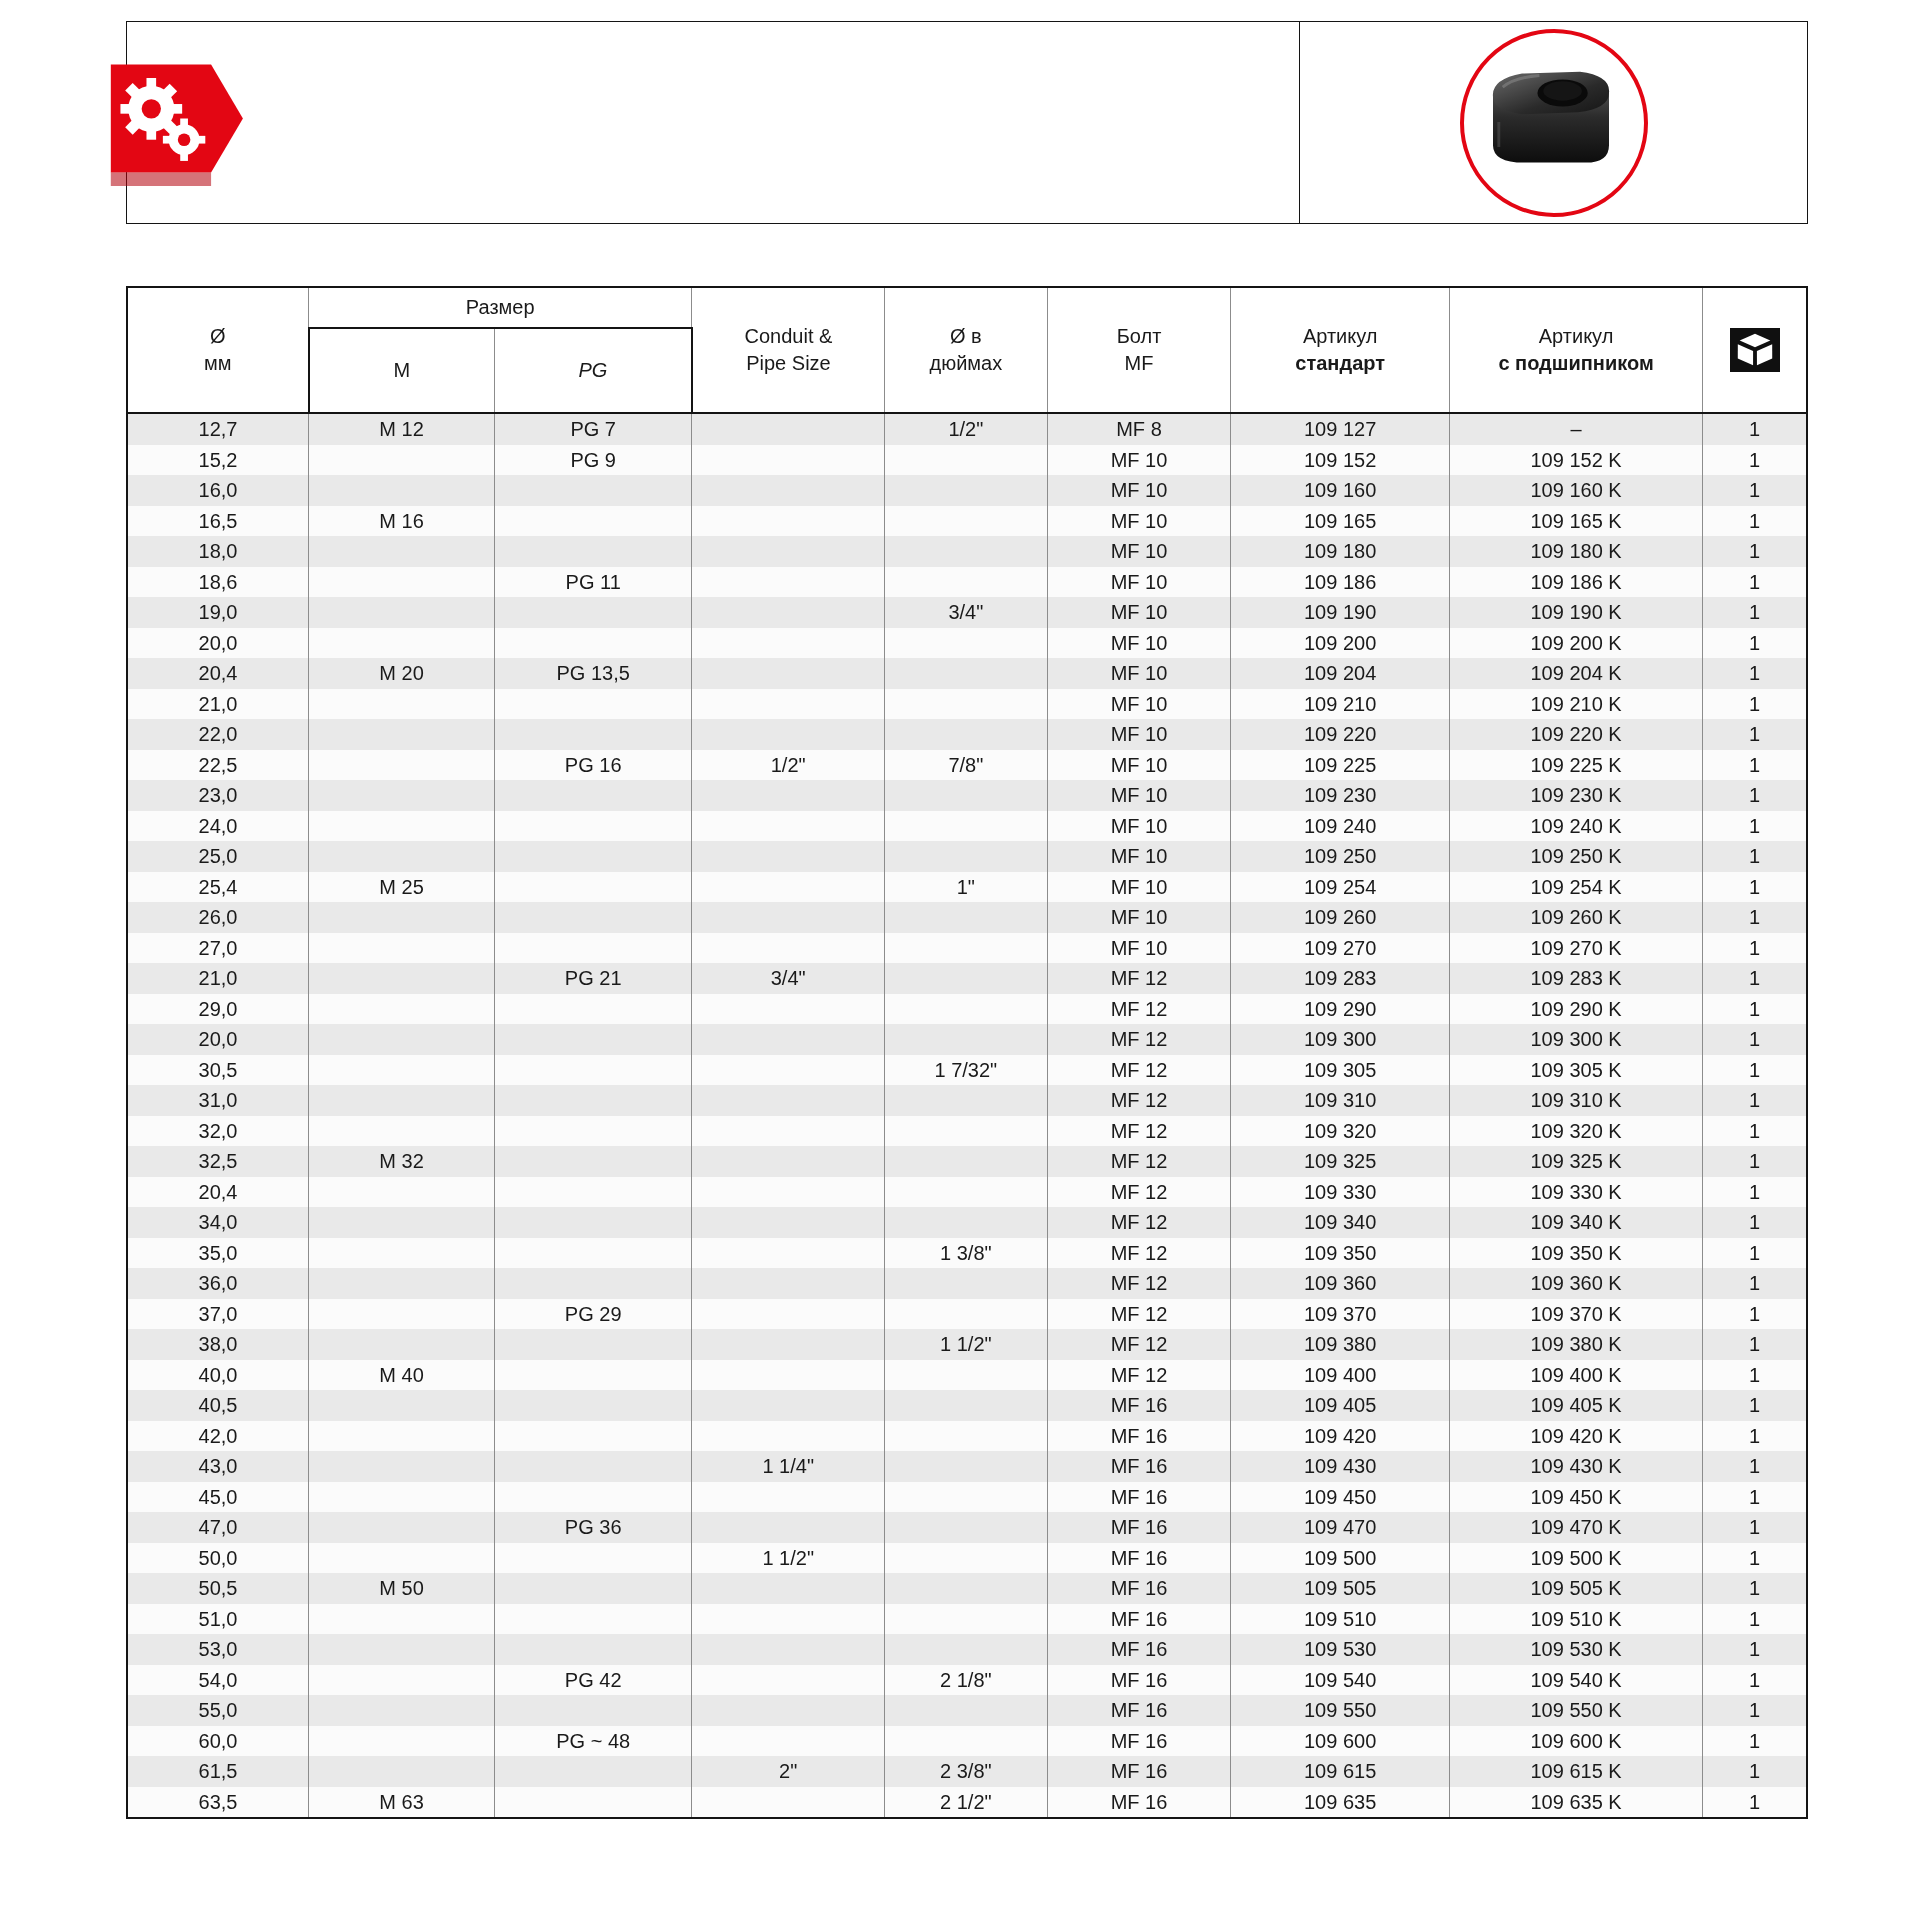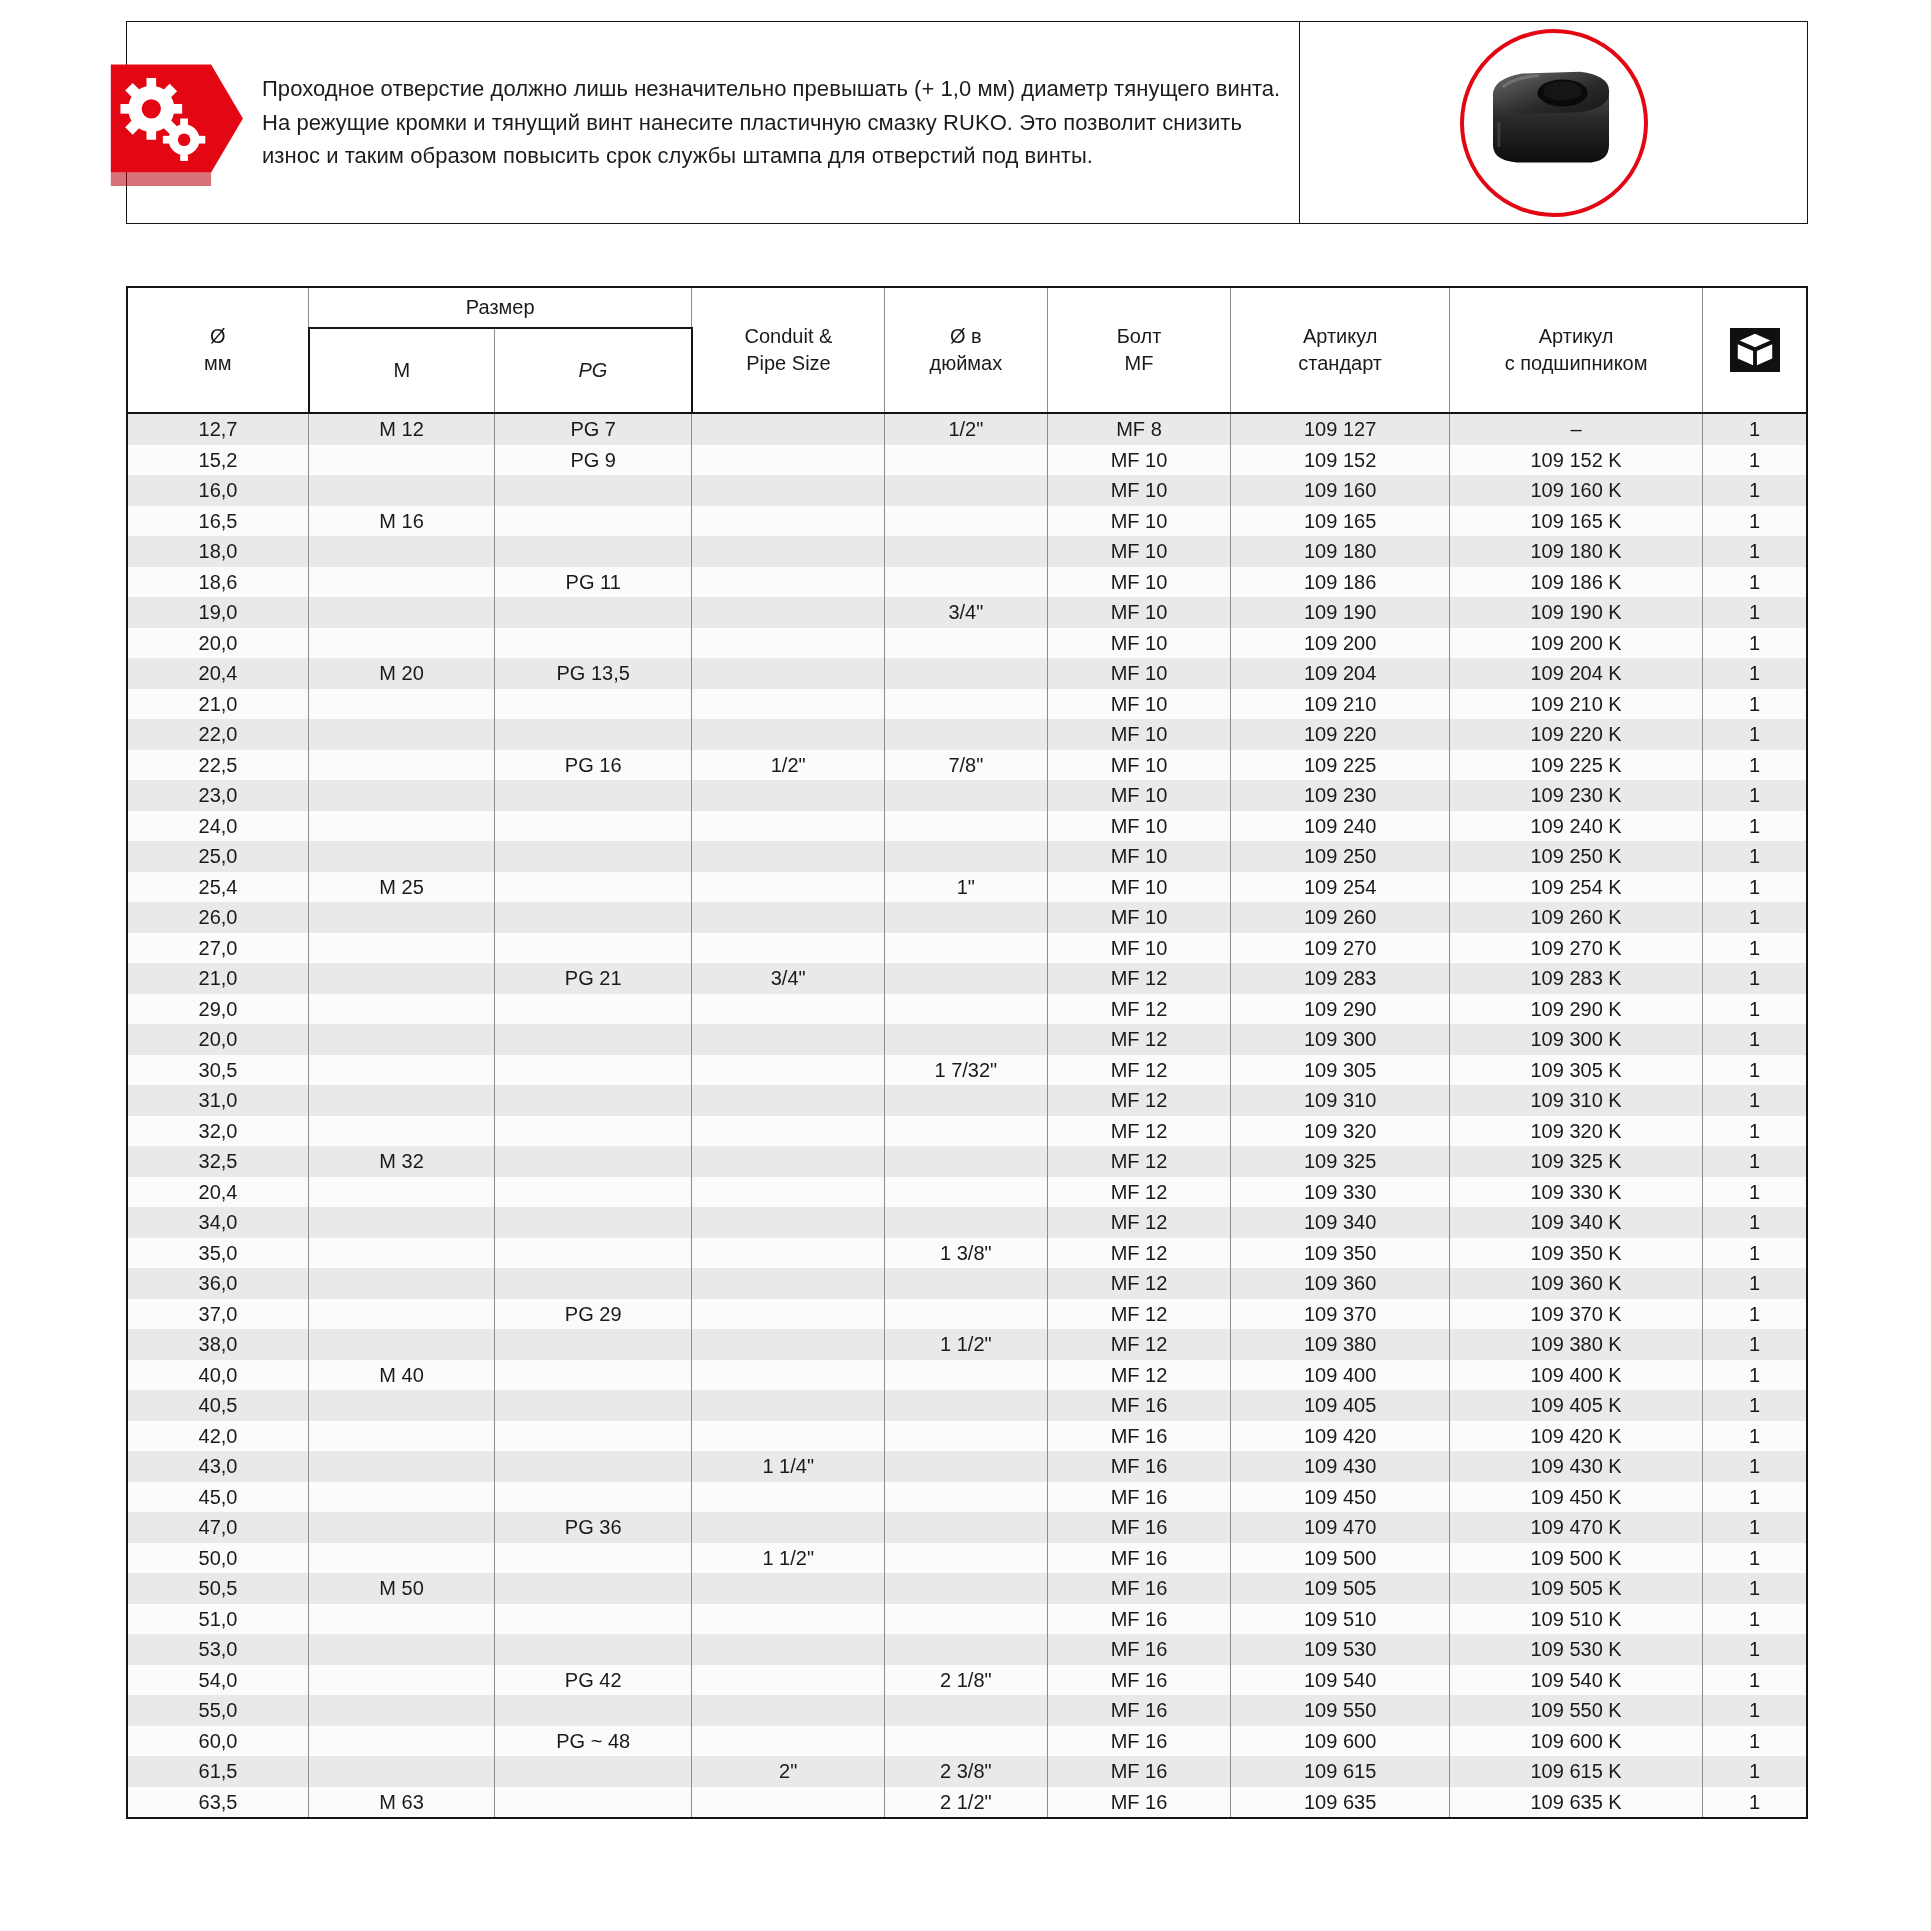--- a/index.html
+++ b/index.html
@@ -100,21 +100,21 @@
     border-top: 2.4px solid #141414;
     border-bottom: 2.4px solid #141414;
     height: 83px;
     font-size: 20px;
     line-height: 1.35;
   }
   thead th:first-child { border-left: 2.4px solid #141414; }
   thead th:last-child  { border-right: 2.4px solid #141414; font-style: italic; }
   .hdr-sub { display: block; }
   .hdr-top { display: block; }
-  .hdr-bold { font-weight: normal; }
+  .hdr-bold { font-weight: bold; }
 
   .size-group-head {
     border-bottom: 1.4px solid #8c8c8c !important;
     height: 39px;
     border-radius: 18px;
   }
   tbody td {
     height: 30.5px;
     line-height: 30.5px;
     font-size: 20px;
@@ -173,21 +173,20 @@
               <rect x="80" y="70" width="8" height="9"></rect>
               <rect x="80" y="105" width="8" height="9"></rect>
               <rect x="62" y="88" width="9" height="8"></rect>
               <rect x="97" y="88" width="9" height="8"></rect>
             </g>
           </g>
           <circle cx="50" cy="60" r="10" fill="#e30613"></circle>
           <circle cx="84" cy="92" r="6.5" fill="#e30613"></circle>
         </svg>
       </span>
-      <p class="note-paragraph">Проходное отверстие должно лишь незначительно превышать (+ 1,0 мм) диаметр тянущего винта. На режущие кромки и тянущий винт нанесите пластичную смазку RUKO. Это позволит снизить износ и таким образом повысить срок службы штампа для отверстий под винты.</p>
     </div>
     <div class="note-img-cell">
       <div class="circle-photo">
         <svg width="174" height="174" viewBox="0 0 180 180">
           <defs>
             <linearGradient id="bodyGrad" x1="0" y1="0" x2="0" y2="1">
               <stop offset="0%" stop-color="#4c4c4c"></stop>
               <stop offset="35%" stop-color="#2b2b2b"></stop>
               <stop offset="100%" stop-color="#0d0d0d"></stop>
             </linearGradient>

